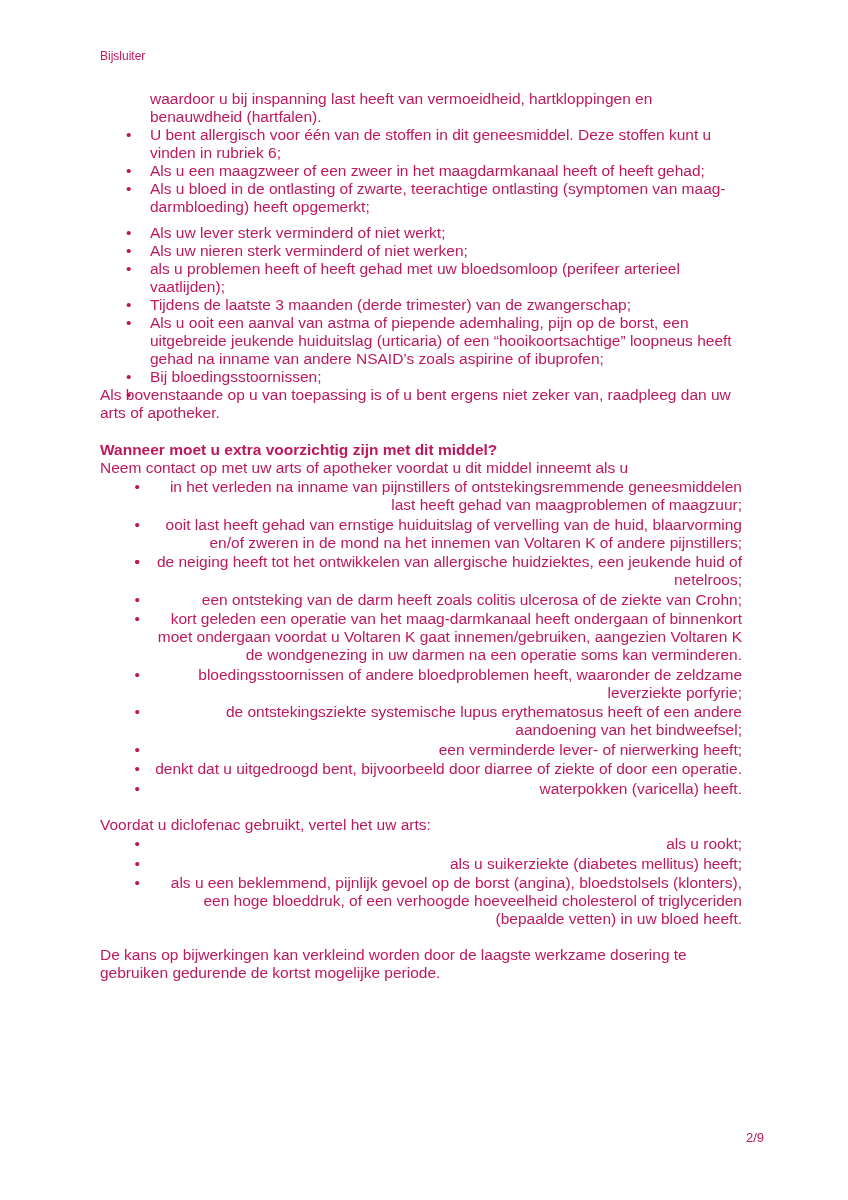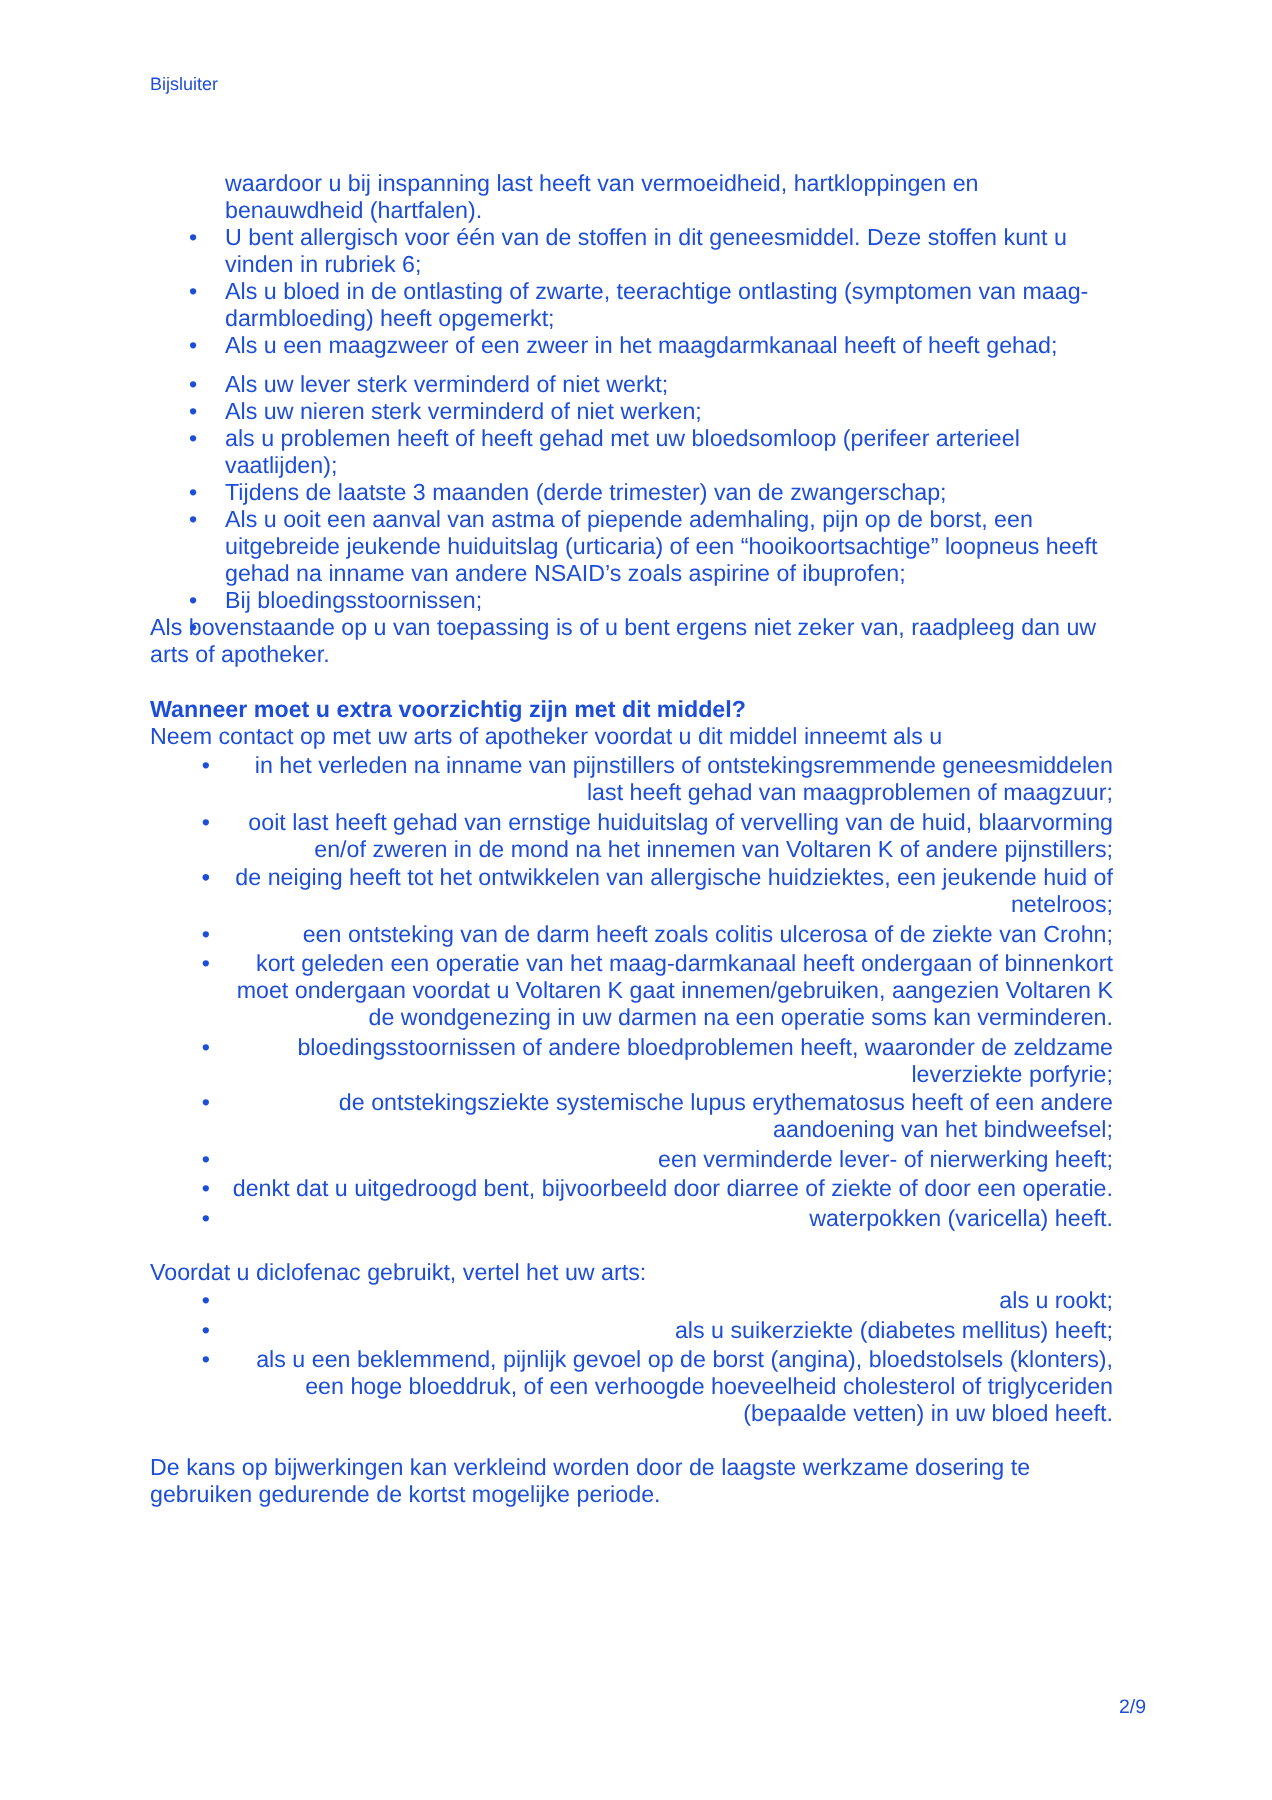--- a/index.html
+++ b/index.html
@@ -1,36 +1,36 @@
 <!DOCTYPE html>
 <html><head>
 <meta charset="utf-8">
 <style>
   html, body { margin: 0; padding: 0; background: #ffffff; }
   .page {
     position: relative;
     width: 848px;
     height: 1200px;
     background: #ffffff;
-    color: #1d4ed8;
+    color: #be185d;
     font-family: "Liberation Sans", "DejaVu Sans", sans-serif;
     overflow: hidden;
     text-decoration: underline;
   }
   .doc-header {
     position: absolute;
     left: 100px;
     top: 49px;
     font-size: 12px;
     line-height: 14px;
   }
   .content {
     position: absolute;
     left: 100px;
-    top: 114px;
+    top: 90px;
     width: 642px;
     font-size: 15.5px;
     line-height: 18px;
   }
   .para, .heading, .hang { margin: 0; padding: 0; }
   .hang { padding-left: 50px; }
   .heading { font-size: 15.5px; font-weight: bold; margin-top: 1px; }
   .bullet { position: relative; padding-left: 50px; }
   .bullet .dot {
     position: absolute;
@@ -58,22 +58,22 @@
 
 <div class="page">
 
   <div class="doc-header">Bijsluiter</div>
 
   <div class="content">
 
     <p class="hang">waardoor u bij inspanning last heeft van vermoeidheid, hartkloppingen en benauwdheid (hartfalen).</p>
 
     <div class="bullet"><span class="dot"></span><span class="bt">U bent allergisch voor één van de stoffen in dit geneesmiddel. Deze stoffen kunt u vinden in rubriek 6;</span></div>
+    <div class="bullet"><span class="dot"></span><span class="bt">Als u een maagzweer of een zweer in het maagdarmkanaal heeft of heeft gehad;</span></div>
     <div class="bullet"><span class="dot"></span><span class="bt">Als u bloed in de ontlasting of zwarte, teerachtige ontlasting (symptomen van maag-darmbloeding) heeft opgemerkt;</span></div>
-    <div class="bullet"><span class="dot"></span><span class="bt">Als u een maagzweer of een zweer in het maagdarmkanaal heeft of heeft gehad;</span></div>
     <div class="bullet gap-lever"><span class="dot"></span><span class="bt">Als uw lever sterk verminderd of niet werkt;</span></div>
     <div class="bullet"><span class="dot"></span><span class="bt">Als uw nieren sterk verminderd of niet werken;</span></div>
     <div class="bullet"><span class="dot"></span><span class="bt">als u problemen heeft of heeft gehad met uw bloedsomloop (perifeer arterieel vaatlijden);</span></div>
     <div class="bullet"><span class="dot"></span><span class="bt">Tijdens de laatste 3 maanden (derde trimester) van de zwangerschap;</span></div>
     <div class="bullet"><span class="dot"></span><span class="bt">Als u ooit een aanval van astma of piepende ademhaling, pijn op de borst, een uitgebreide jeukende huiduitslag (urticaria) of een “hooikoortsachtige” loopneus heeft gehad na inname van andere NSAID’s zoals aspirine of ibuprofen;</span></div>
     <div class="bullet"><span class="dot"></span><span class="bt">Bij bloedingsstoornissen;</span></div>
     <div class="bullet"><span class="dot"></span></div>
 
     <p class="para">Als bovenstaande op u van toepassing is of u bent ergens niet zeker van, raadpleeg dan uw arts of apotheker.</p>
 

